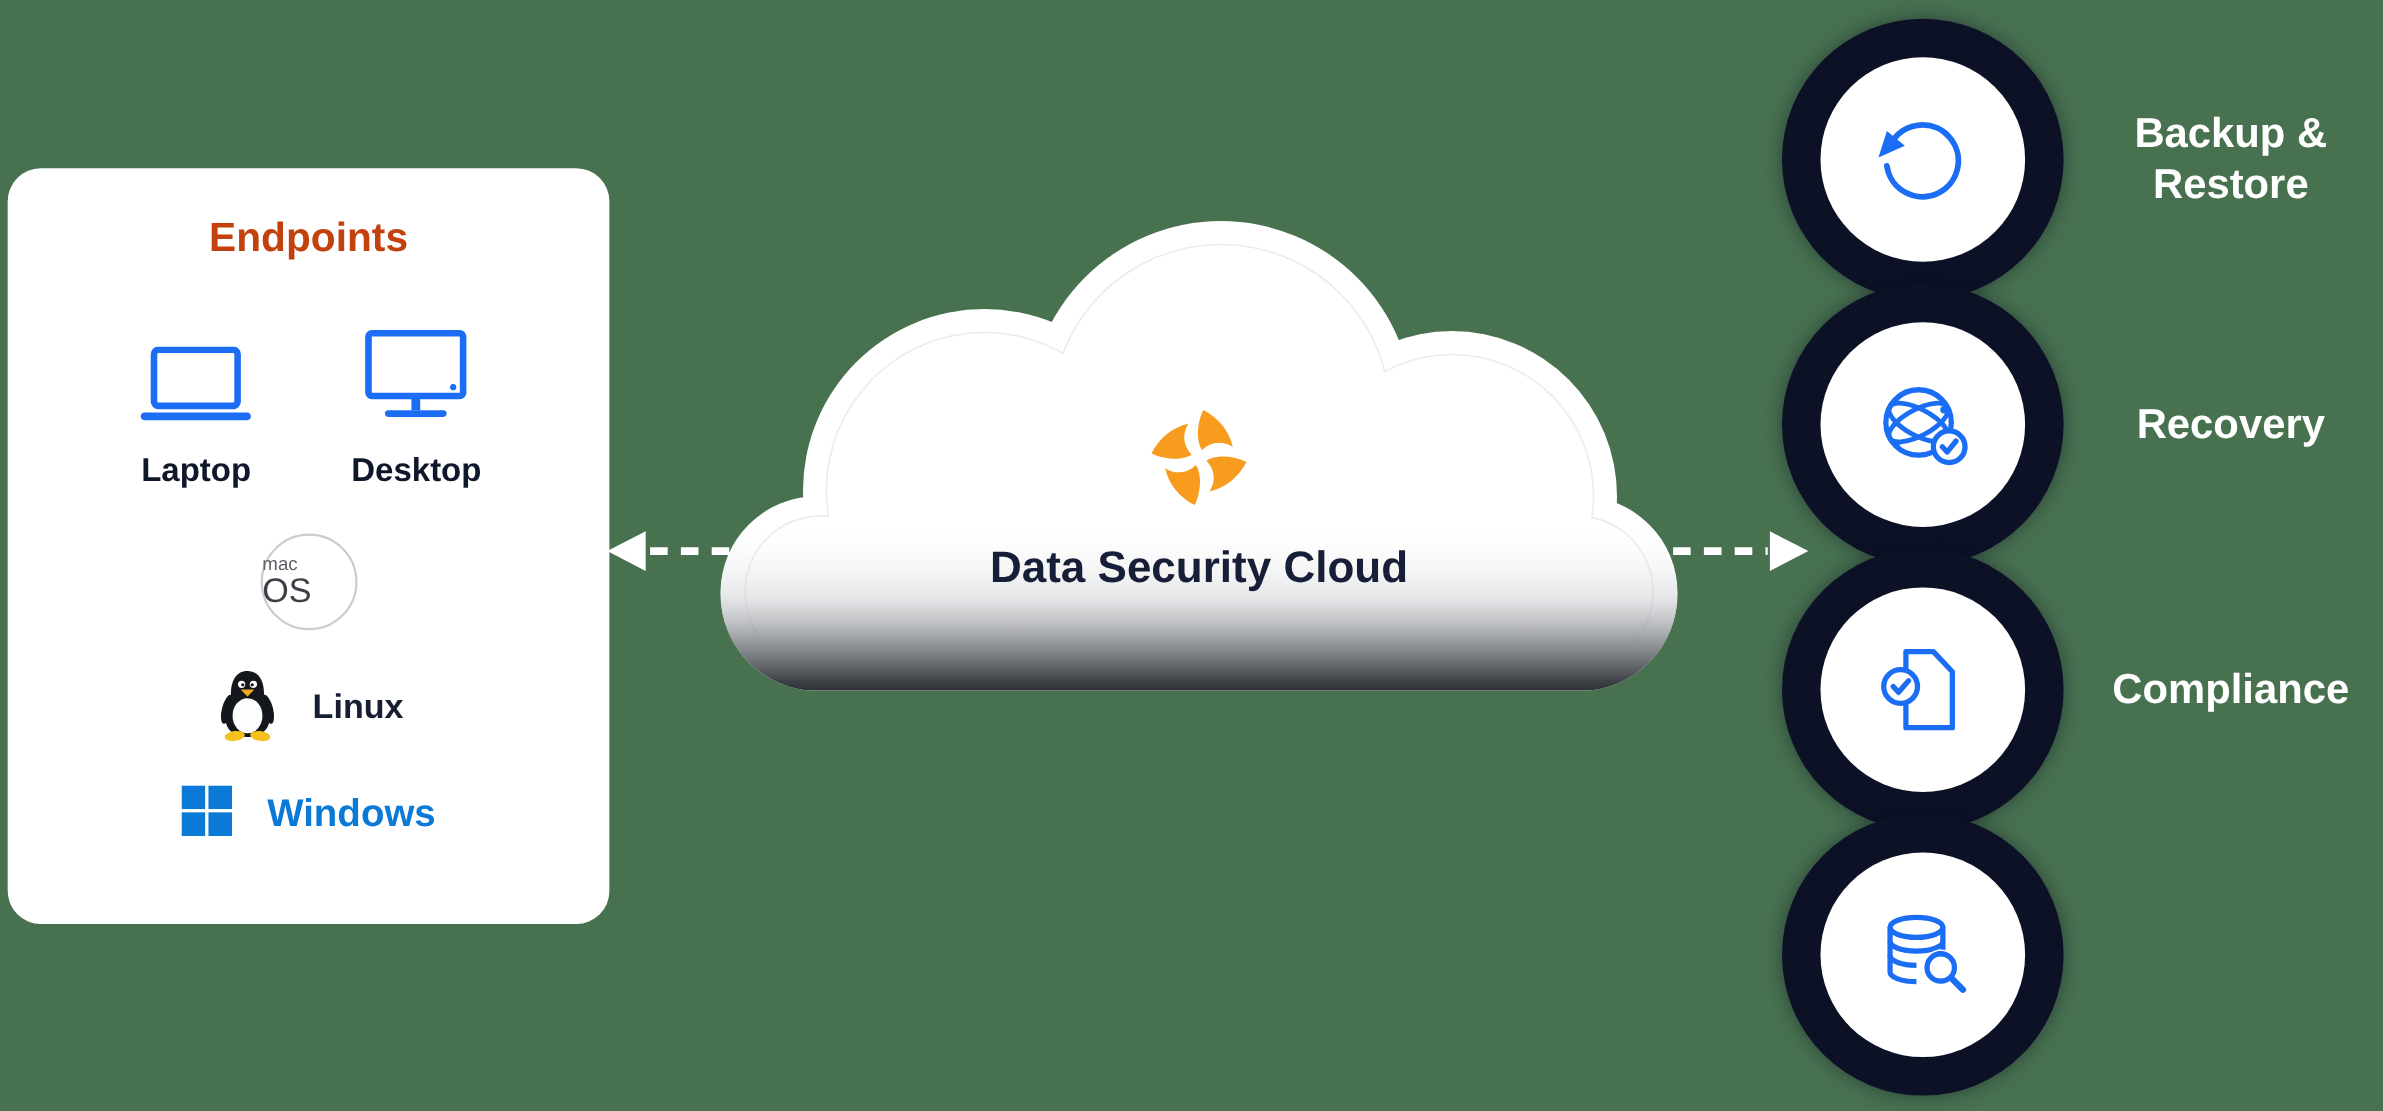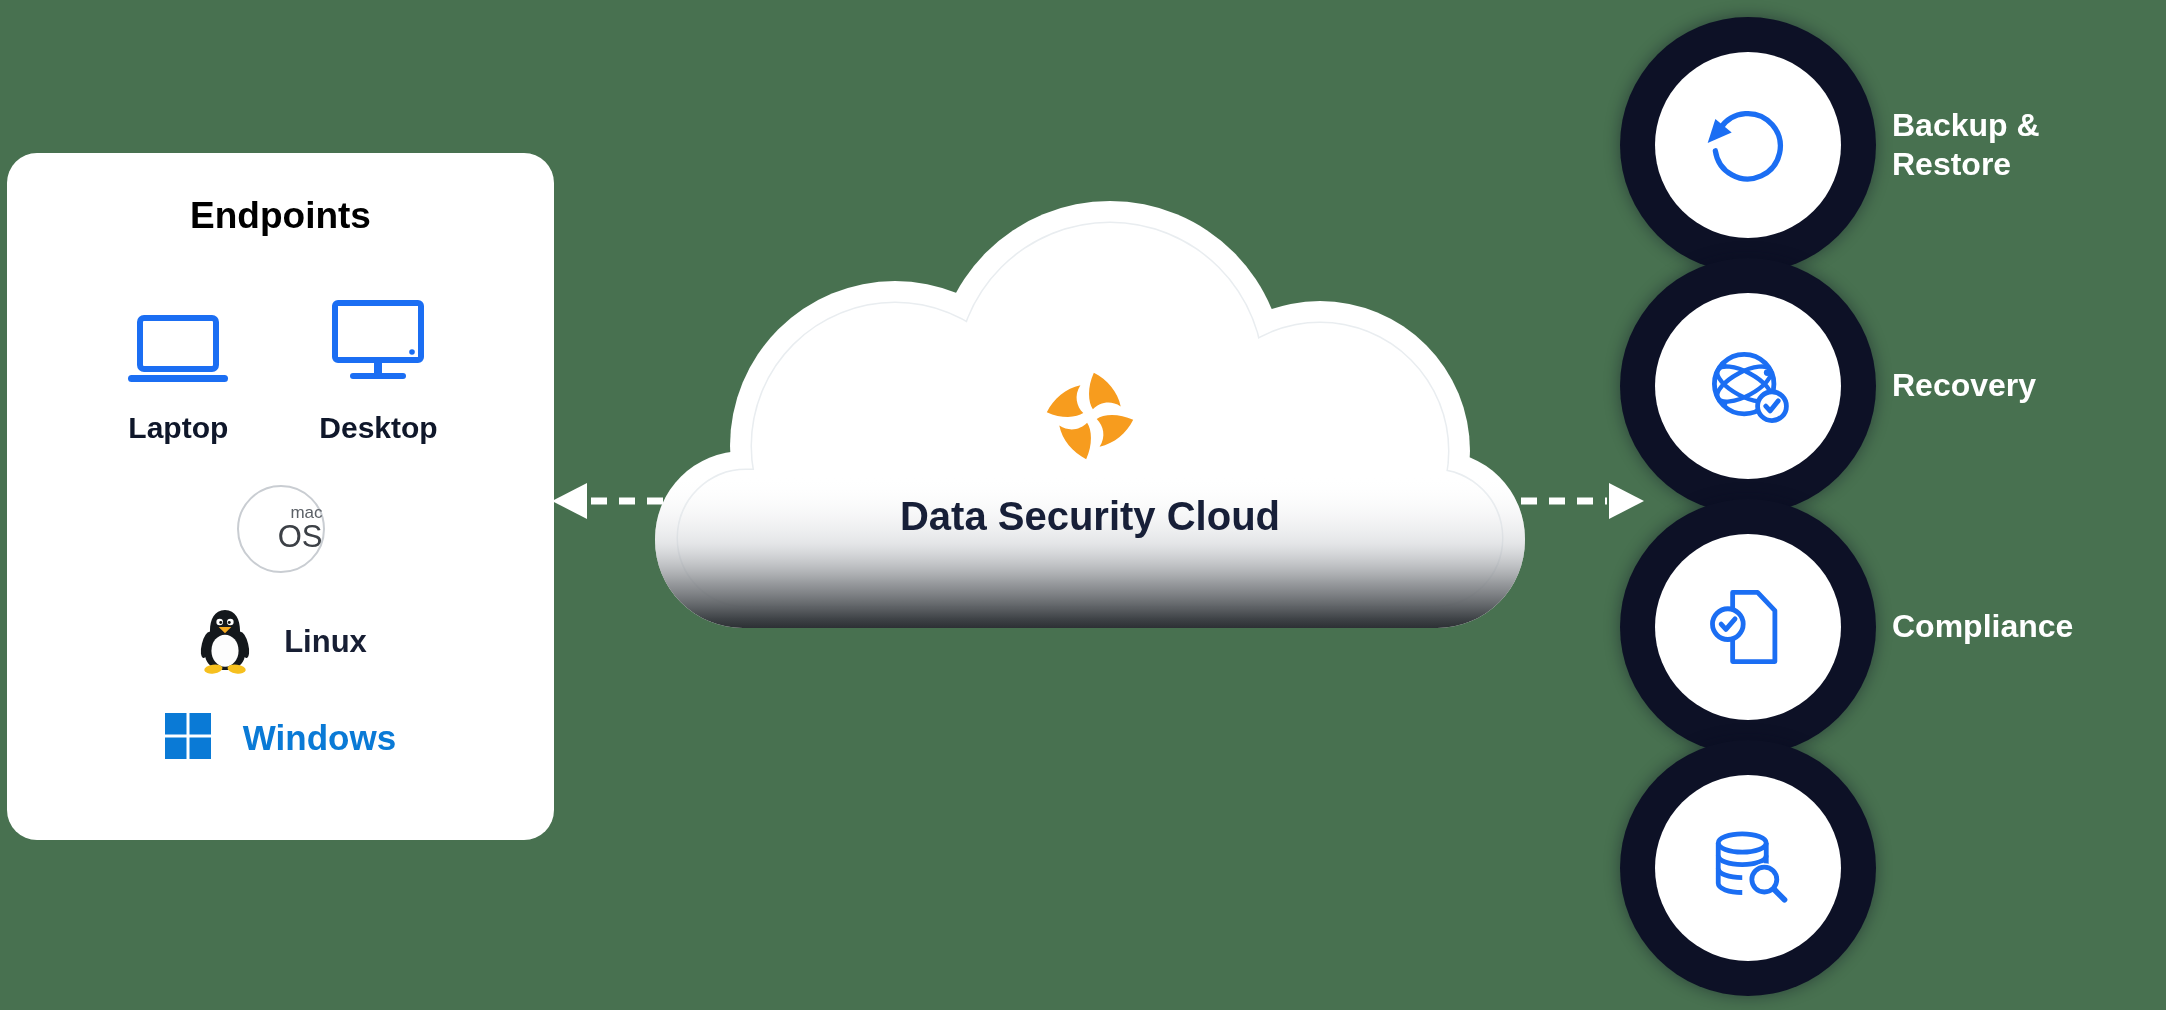--- a/index.html
+++ b/index.html
@@ -7,29 +7,29 @@
     width:2166px;height:1010px;position:relative;overflow:hidden;
     background:#487150;
     font-family:"Liberation Sans", sans-serif;
   }
   
   .endpoints-card{
     position:absolute;left:7px;top:153px;width:547px;height:687px;
     background:#ffffff;border-radius:30px;
     display:flex;flex-direction:column;align-items:center;
   }
-  .card-title{margin-top:42px;font-size:37px;font-weight:700;color:#000000;}
+  .card-title{margin-top:42px;font-size:37px;font-weight:700;color:#c2410c;}
   .devices-row{display:flex;gap:86px;margin-top:56px;align-items:flex-end;}
   .device{display:flex;flex-direction:column;align-items:center;}
   .device .icon-box{height:92px;display:flex;align-items:flex-end;}
   .device-label{margin-top:26px;font-size:30px;font-weight:600;color:#0f172a;}
   .macos-badge{
     margin-top:40px;width:88px;height:88px;border-radius:50%;
     background:#ffffff;border:2.5px solid #C9CDD2;box-sizing:border-box;
-    display:flex;flex-direction:column;align-items:flex-end;justify-content:center;
+    display:flex;flex-direction:column;align-items:flex-start;justify-content:center;
   }
   .macos-top{font-size:17px;color:#5C6167;line-height:1;}
   .macos-bottom{font-size:31px;color:#3C4046;font-weight:500;line-height:1.05;}
   .linux-row{margin-top:32px;display:flex;align-items:center;gap:28px;}
   .os-label{font-size:31px;font-weight:600;color:#171E33;}
   .windows-row{margin-top:34px;display:flex;align-items:center;gap:32px;}
   .windows-label{font-size:35px;font-weight:600;color:#0A7AD6;}
   
   .cloud-wrap{position:absolute;left:640px;top:196px;width:900px;height:448px;}
   .cloud-svg{position:absolute;left:0;top:0;width:900px;height:448px;}
@@ -49,21 +49,21 @@
     display:flex;align-items:center;justify-content:center;
     box-shadow:0 0 16px rgba(8,12,32,0.45);
   }
   .ring + .ring{margin-top:-15px;}
   .ring-inner{
     width:186px;height:186px;border-radius:50%;background:#ffffff;
     display:flex;align-items:center;justify-content:center;
   }
   .service-label{
     position:absolute;left:1892px;width:272px;transform:translateY(-50%);
-    color:#ffffff;font-size:32px;font-weight:700;line-height:1.22;
+    color:#ffffff;font-size:38px;font-weight:700;line-height:1.22;text-align:center;
   }
   .service-label span{display:block;}
   .service-label span:empty{display:none;}
   .lbl-1{top:145px;} .lbl-2{top:386px;} .lbl-3{top:627px;} .lbl-4{top:868px;}
 </style>
 </head>
 <body>
 
 <div class="endpoints-card">
   <div class="card-title">Endpoints</div>

